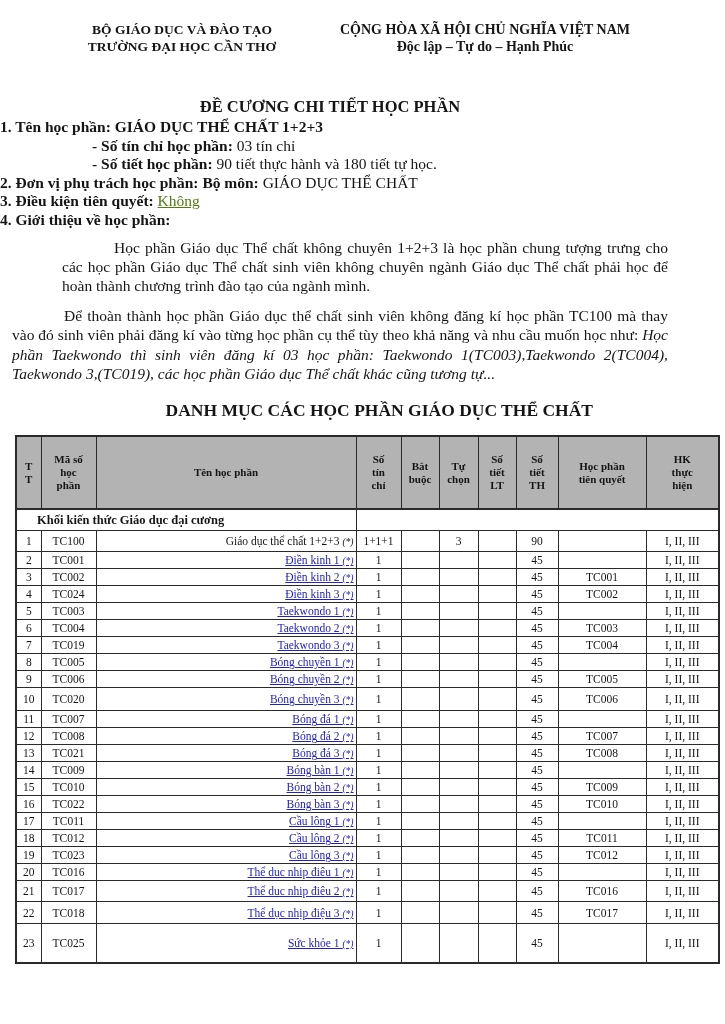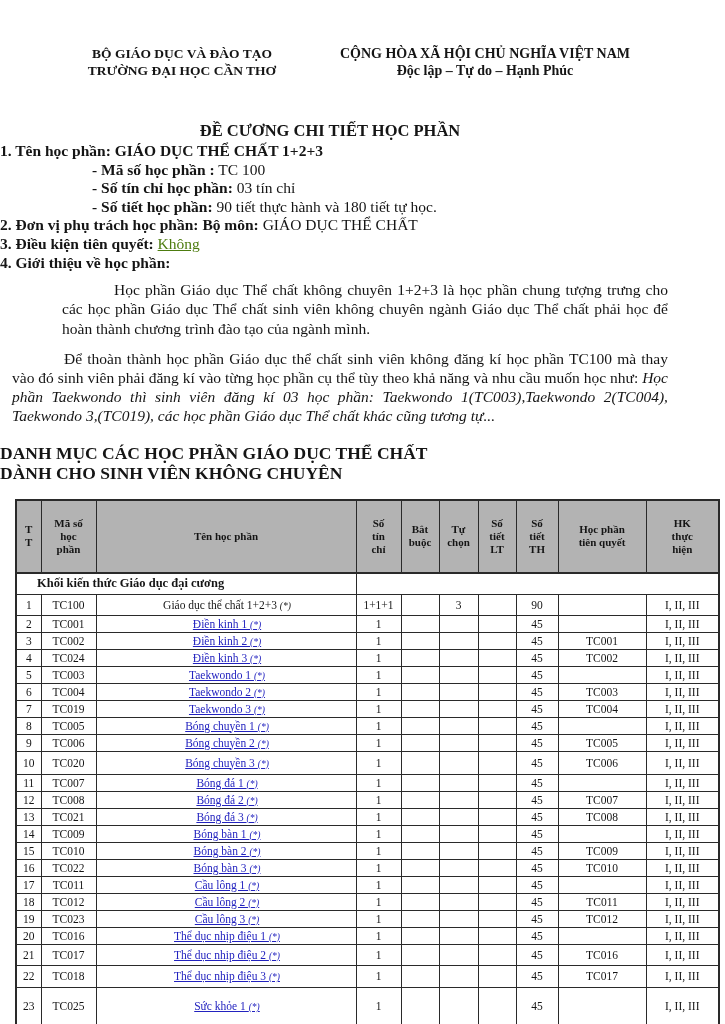--- a/index.html
+++ b/index.html
@@ -6,21 +6,21 @@
   body {
     width: 725px; height: 1024px;
     background: #ffffff;
     font-family: "Liberation Serif", serif;
     color: #151515;
     overflow: hidden;
   }
   .page { position: relative; width: 725px; height: 1024px; }
 
   
-  .org-header { display: flex; padding-top: 45px; }
+  .org-header { display: flex; padding-top: 21px; }
   .org-left { width: 272px; margin-left: 46px; text-align: center;
               font-weight: bold; font-size: 13.5px; line-height: 17px; }
   .org-right { width: 334px; margin-left: 0px; text-align: center;
                font-weight: bold; font-size: 14px; line-height: 17px; }
 
   .doc-title { margin-top: 42px; width: 660px; text-align: center;
                font-weight: bold; font-size: 16.5px; }
 
   .items { margin-top: 1px; }
   .item { margin-right: 40px;
@@ -28,21 +28,21 @@
   .subitem { margin-left: 92px; font-size: 15.5px; line-height: 18.6px; }
   .b { font-weight: bold; }
 
   .para { margin: 8px 57px 0 62px; text-align: justify; text-indent: 52px;
           font-size: 15.5px; line-height: 19.2px; }
   .para + .para { margin-top: 11px; margin-left: 12px; }
   .ital { font-style: italic; }
 
   .link { color: #4d7c0f; text-decoration: underline; cursor: pointer; }
 
-  .list-title { margin-top: 17px; width: 593px; text-align: left;
+  .list-title { margin-top: 17px; width: 593px; text-align: right;
                 font-weight: bold; font-size: 17.5px; line-height: 20.5px; }
 
   
   table.course-table {
     margin: 15px 0 0 15px;
     width: 703px;
     table-layout: fixed;
     border-collapse: collapse;
     border: 2px solid #2a2a2a;
     font-size: 11.5px;
@@ -54,21 +54,21 @@
     font-weight: bold; font-size: 11px; line-height: 13px;
     height: 71px; white-space: pre-line;
     text-align: center; vertical-align: middle; padding: 0 1px;
   }
   .course-table td {
     border: 1px solid #2a2a2a;
     height: 16px; padding: 0 2px;
     text-align: center; vertical-align: middle;
     overflow: hidden; white-space: nowrap;
   }
-  .course-table td.name { text-align: center; padding-left: 4px; }
+  .course-table td.name { text-align: right; padding-left: 4px; }
   .course-table .star { font-style: italic; font-size: 9.5px; }
   .course-table a.course-link { color: #2222bf; text-decoration: underline; cursor: pointer; }
   tr.section-row td { font-weight: bold; font-size: 12.5px; text-align: left;
                       padding-left: 20px; height: 20px; }
   
   .course-table tbody tr:nth-child(2)  { height: 21px; }
   .course-table tbody tr:nth-child(11) { height: 23px; }
   .course-table tbody tr:nth-child(22) { height: 21px; }
   .course-table tbody tr:nth-child(23) { height: 22px; }
   .course-table tbody tr:nth-child(24) { height: 39px; }
@@ -87,24 +87,20 @@
       <div>CỘNG HÒA XÃ HỘI CHỦ NGHĨA VIỆT NAM</div>
       <div>Độc lập – Tự do – Hạnh Phúc</div>
     </div>
   </div>
 
   <div class="doc-title">ĐỀ CƯƠNG CHI TIẾT HỌC PHẦN</div>
 
   <div class="items">
     <div class="item b">1. Tên học phần: GIÁO DỤC THỂ CHẤT 1+2+3</div>
     <div class="subitem">
-      <span class="b">- Mã số học phần :</span>
-      <span>TC 100</span>
-    </div>
-    <div class="subitem">
       <span class="b">- Số tín chỉ học phần:</span>
       <span>03 tín chỉ</span>
     </div>
     <div class="subitem">
       <span class="b">- Số tiết học phần:</span>
       <span>90 tiết thực hành và 180 tiết tự học.</span>
     </div>
     <div class="item">
       <span class="b">2. Đơn vị phụ trách học phần: Bộ môn:</span>
       <span>GIÁO DỤC THỂ CHẤT</span>
@@ -116,21 +112,20 @@
     <div class="item b">4. Giới thiệu về học phần:</div>
   </div>
 
   <p class="para">Học phần Giáo dục Thể chất không chuyên 1+2+3 là học phần chung tượng trưng cho các học phần Giáo dục Thể chất  sinh viên không chuyên ngành Giáo dục Thể chất phải học để hoàn thành chương trình đào tạo của ngành mình.</p>
   <p class="para">
     <span>Để thoàn thành học phần Giáo dục thể chất sinh viên không đăng kí học phần TC100 mà thay vào đó sinh viên phải đăng kí vào từng học phần cụ thể tùy theo khả năng và nhu cầu muốn học như: </span><span class="ital">Học phần Taekwondo thì sinh viên đăng kí 03 học phần: Taekwondo 1(TC003),Taekwondo 2(TC004), Taekwondo 3,(TC019), các học phần Giáo dục Thể chất khác cũng tương tự...</span>
   </p>
 
   <div class="list-title">
     <div>DANH MỤC  CÁC HỌC PHẦN GIÁO DỤC THỂ CHẤT</div>
-    <div>DÀNH CHO SINH VIÊN KHÔNG CHUYÊN</div>
   </div>
 
   <table class="course-table" id="course-table">
     <colgroup id="course-colgroup">
         <col style="width: 25px;">
         <col style="width: 55px;">
         <col style="width: 260px;">
         <col style="width: 45px;">
         <col style="width: 38px;">
         <col style="width: 39px;">

